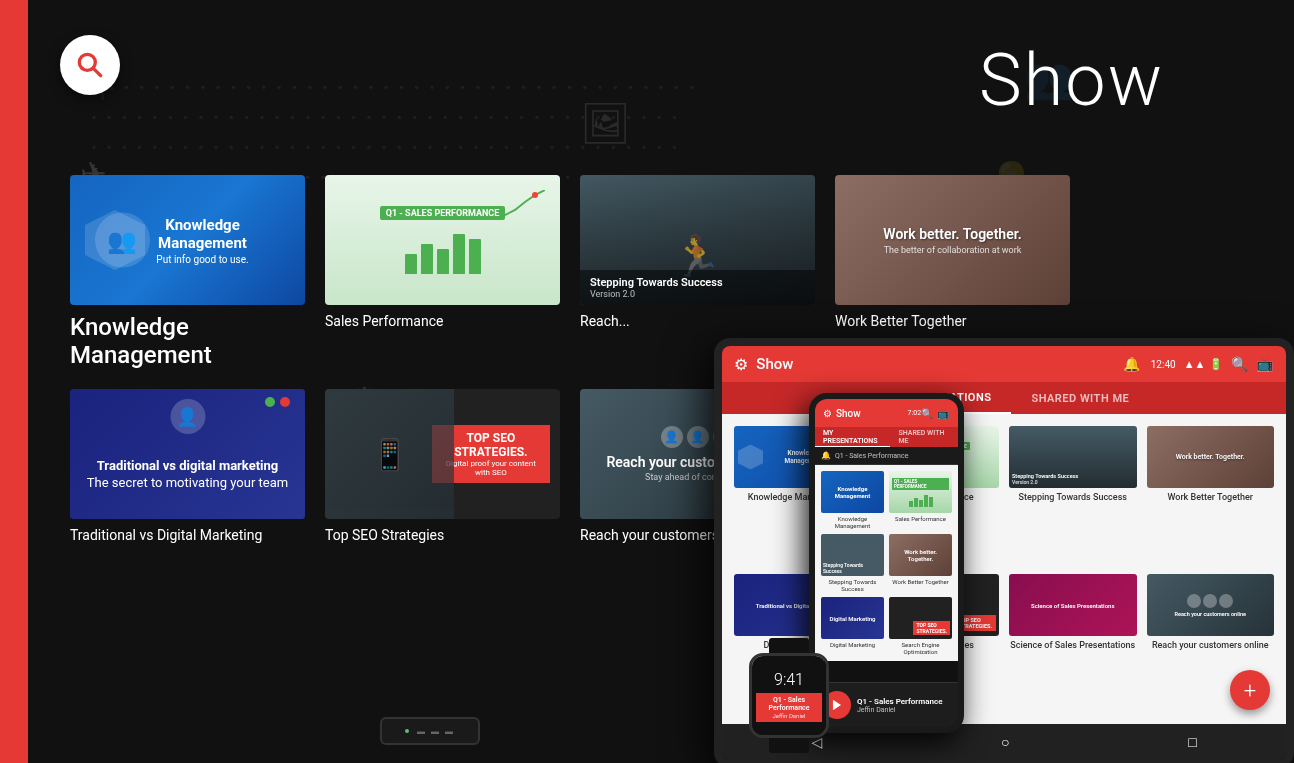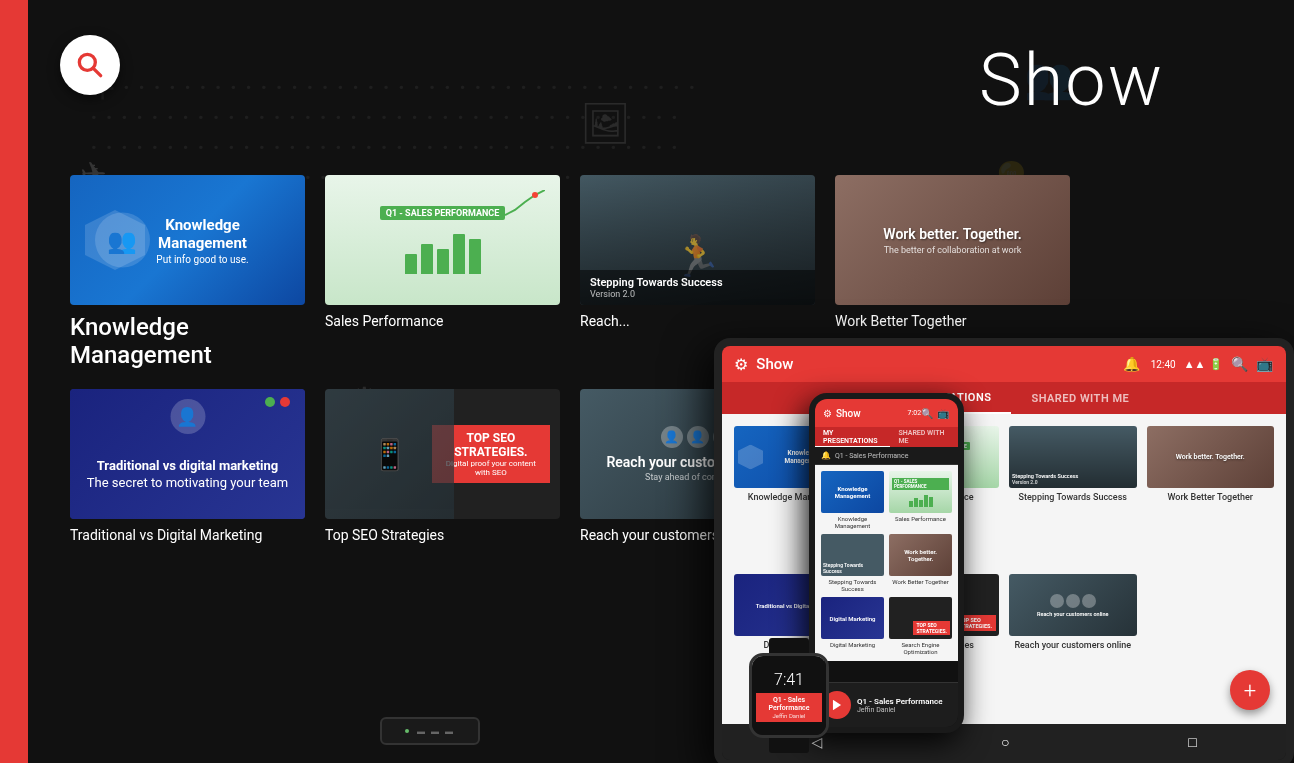--- a/index.html
+++ b/index.html
@@ -859,20 +859,28 @@
       <div class="tablet-card-label">Digital Marketing</div>
     </div>
 
     <div class="tablet-card">
       <div class="tablet-card-img tbg-seo" style="position:relative;">
         <div style="position:absolute; right:3px; bottom:5px; background:#e53935; color:white; font-size:5.5px; font-weight:700; padding:2px 4px;">TOP SEO<br>STRATEGIES.</div>
       </div>
       <div class="tablet-card-label">Top SEO Strategies</div>
     </div>
 
+    <div class="tablet-card">
+      <div class="tablet-card-img tbg-ssp" style="position:relative;">
+        <div style="width:100%; height:100%; display:flex; align-items:center; justify-content:center; padding:4px;">
+          <div style="color:white; font-size:6px; font-weight:600; text-align:center;">Science of Sales Presentations</div>
+        </div>
+      </div>
+      <div class="tablet-card-label">Science of Sales Presentations</div>
+    </div>
 
     <div class="tablet-card">
       <div class="tablet-card-img tbg-rco" style="position:relative;">
         <div style="width:100%; height:100%; display:flex; flex-direction:column; align-items:center; justify-content:center; padding:4px;">
           <div style="display:flex; gap:2px; margin-bottom:3px;">
             <div style="width:14px; height:14px; background:rgba(255,255,255,0.3); border-radius:50%;"></div>
             <div style="width:14px; height:14px; background:rgba(255,255,255,0.3); border-radius:50%;"></div>
             <div style="width:14px; height:14px; background:rgba(255,255,255,0.3); border-radius:50%;"></div>
           </div>
           <div style="color:white; font-size:5.5px; font-weight:600; text-align:center;">Reach your customers online</div>
@@ -976,21 +984,21 @@
       <div class="notif-title">Q1 - Sales Performance</div>
       <div class="notif-sub">Jeffin Daniel</div>
     </div>
   </div>
 </div>
 
 <div class="watch">
   <div class="watch-band-top"></div>
   <div class="watch-body">
     <div class="watch-screen">
-      <div class="watch-time">7:41</div>
+      <div class="watch-time">9:41</div>
       <div class="watch-notification">
         <div class="watch-notif-title">Q1 - Sales Performance</div>
         <div class="watch-notif-sub">Jeffin Daniel</div>
       </div>
     </div>
   </div>
   <div class="watch-band-bottom"></div>
 </div>
 
 <div class="tv-box">

